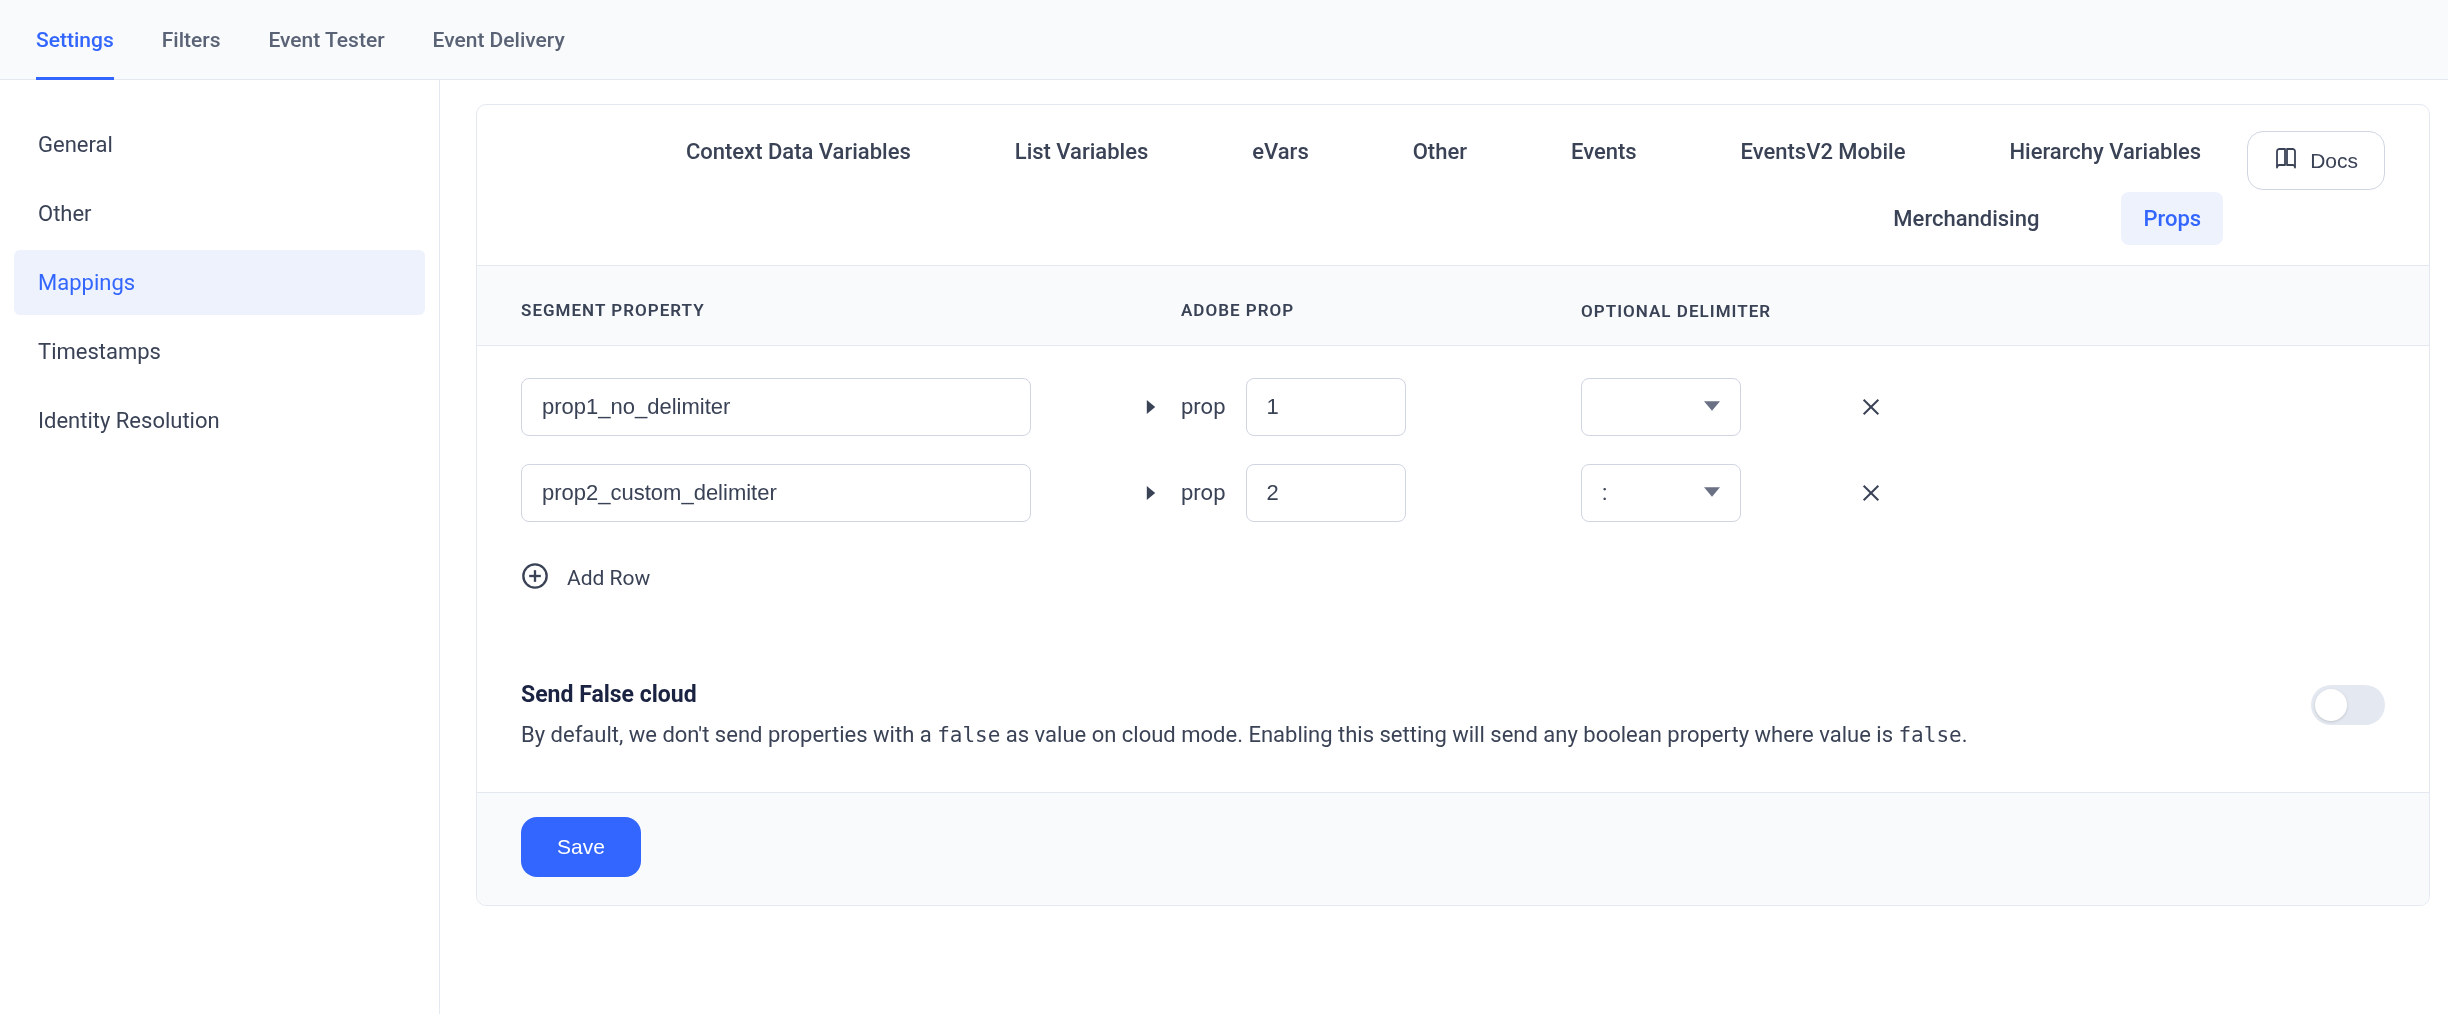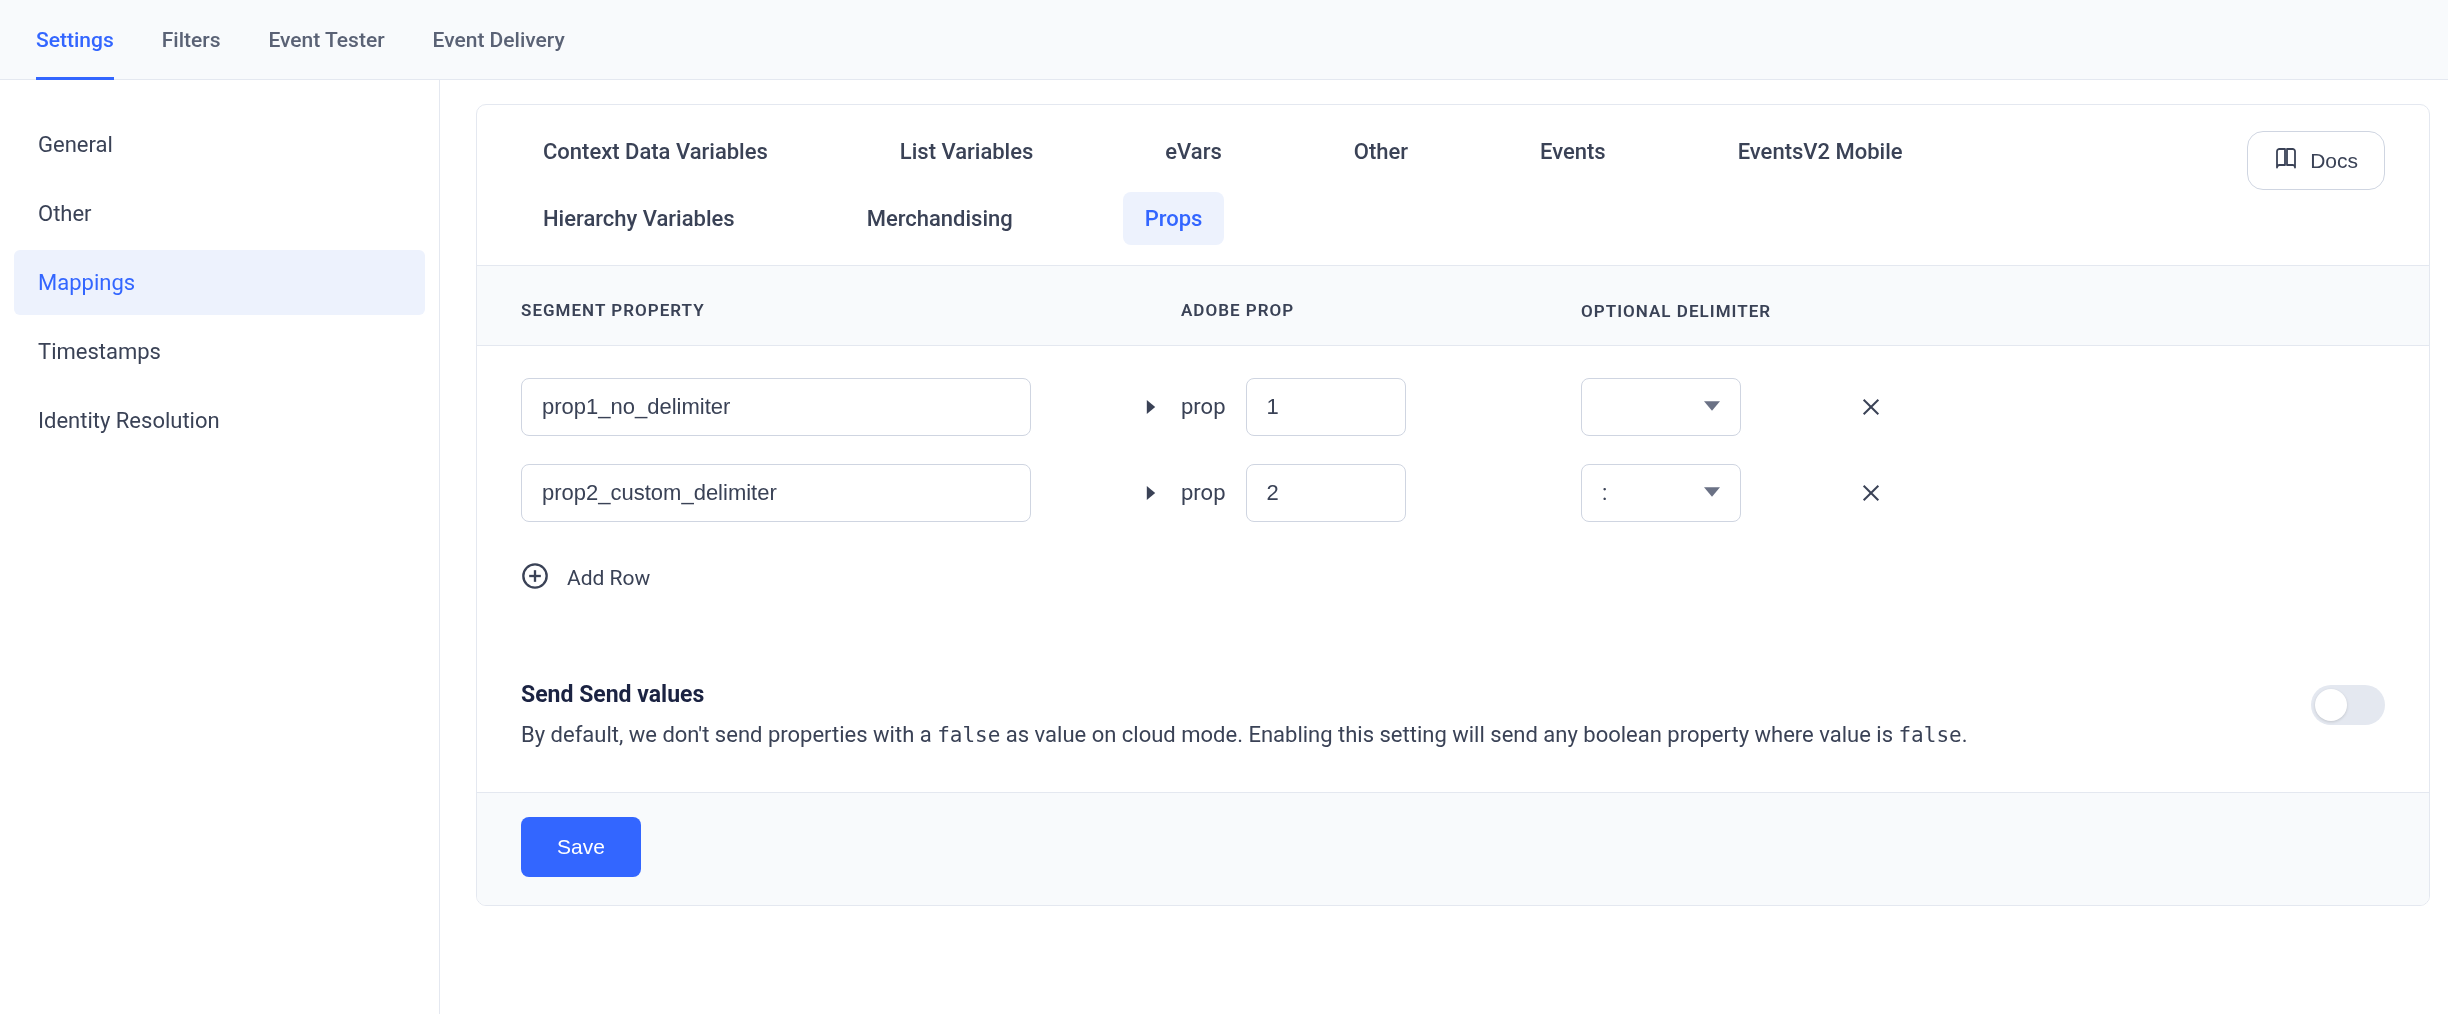--- a/index.html
+++ b/index.html
@@ -79,23 +79,24 @@
   
   .section-head {
     display: flex;
     align-items: flex-start;
     padding: 20px 44px 0 44px;
     gap: 24px;
   }
   .section-tabs {
     display: flex;
     flex-wrap: wrap;
-    gap: 14px 88px;
+    gap: 14px 60px;
     flex: 1;
     align-items: center;
+    justify-content: flex-end;
   }
   .section-tab {
     font-size: 22px;
     color: #3a4256;
     padding: 14px 22px;
     border-radius: 8px;
     cursor: pointer;
     font-weight: 500;
   }
   .section-tab.active {
@@ -246,21 +247,21 @@
     padding: 24px 44px 28px 44px;
     border-top: 1px solid #e4e8f0;
   }
   .save-btn {
     background: #3366ff;
     color: #fff;
     border: none;
     padding: 18px 36px;
     font-size: 21px;
     font-weight: 500;
-    border-radius: 8px;
+    border-radius: 16px;
     cursor: pointer;
   }
 </style>
 </head>
 <body>
 
 <div class="top-tabs">
   <div class="top-tab active">Settings</div>
   <div class="top-tab">Filters</div>
   <div class="top-tab">Event Tester</div>
@@ -380,21 +381,21 @@
               <circle cx="12" cy="12" r="10"></circle>
               <line x1="12" y1="7" x2="12" y2="17"></line>
               <line x1="7" y1="12" x2="17" y2="12"></line>
             </svg>
         </span>
         <span>Add Row</span>
       </div>
 
       <div class="send-false">
         <div class="text">
-          <div class="title">Send Send values</div>
+          <div class="title">Send False cloud</div>
           <div class="desc">
             <span>By default, we don't send properties with a </span><code>false</code><span> as value on cloud mode. Enabling this setting will send any boolean property where value is </span><code>false</code><span>.</span>
           </div>
         </div>
         <div class="toggle"></div>
       </div>
 
       <div class="footer">
         <button class="save-btn">Save</button>
       </div>

